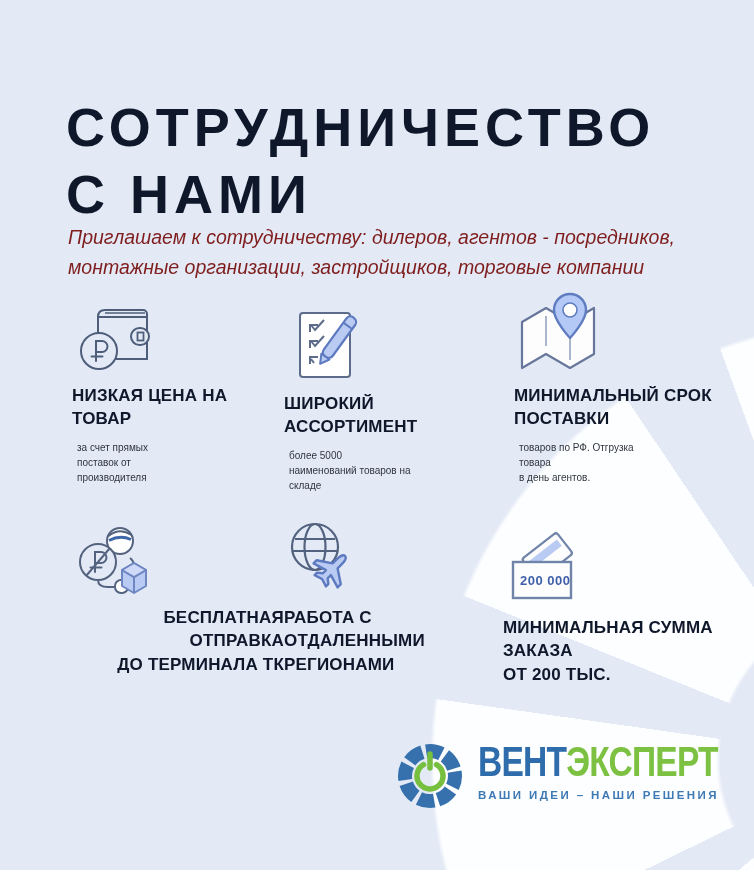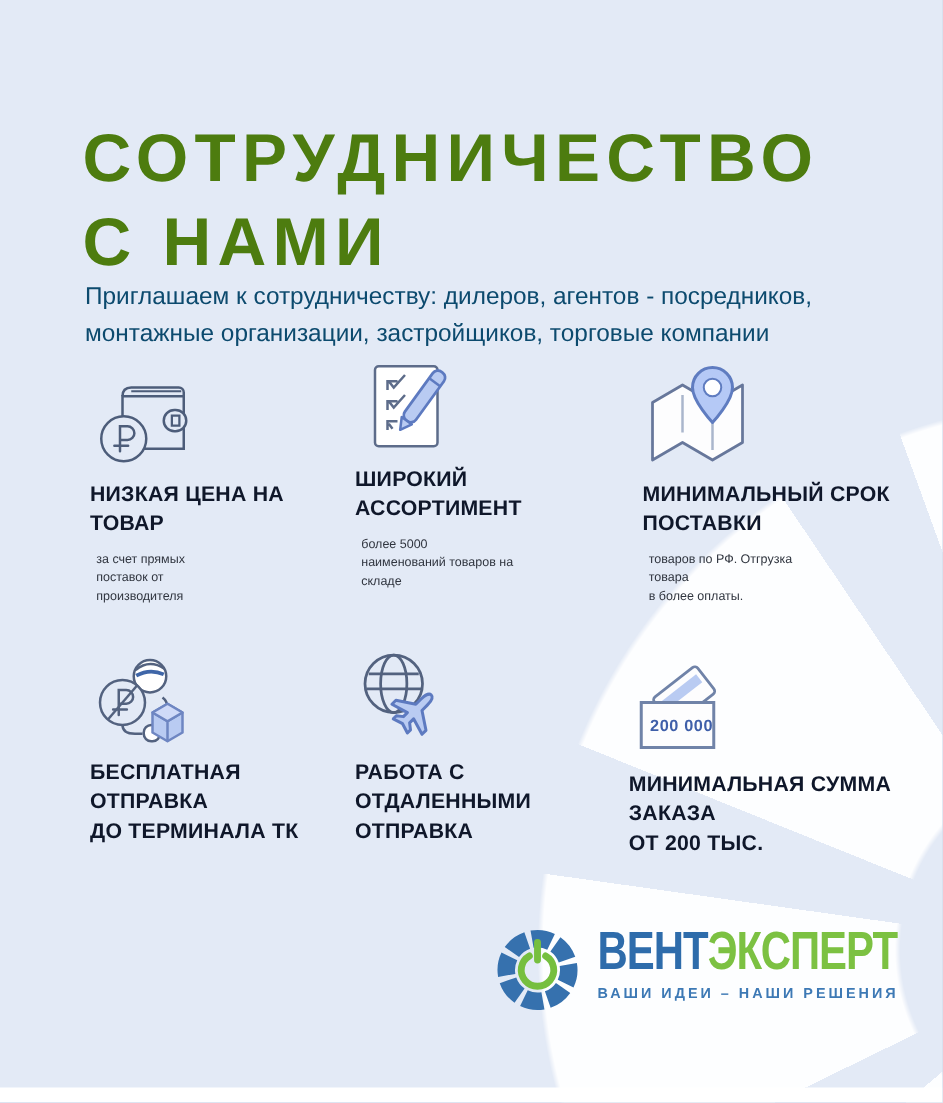--- a/index.html
+++ b/index.html
@@ -16,32 +16,32 @@
     -webkit-mask:radial-gradient(circle closest-side, transparent 0 34%, #000 35% 99%, transparent 100%);
     mask:radial-gradient(circle closest-side, transparent 0 34%, #000 35% 99%, transparent 100%);
     z-index:0;
   }
   .bottom-strip{position:absolute;left:0;bottom:0;width:754px;height:12px;background:#ffffff;z-index:2;}
   .content{position:absolute;inset:0;z-index:1;}
 
   .heading{
     position:absolute;left:66px;top:58px;width:660px;
     font-size:54px;font-weight:800;letter-spacing:5px;line-height:1.24;
-    color:#4d7c0f;white-space:pre-line;
+    color:#0f172a;white-space:pre-line;
   }
   .subtitle{
     position:absolute;left:68px;top:202px;width:640px;
-    font-size:19.5px;line-height:1.55;color:#0c4a6e;white-space:pre-line;
+    font-size:19.5px;line-height:1.55;color:#7f1d1d;white-space:pre-line;font-style:italic;
   }
 
   .feature{position:absolute;}
   .f1{left:72px;  top:296px;width:202px;}
-  .f2{left:284px; top:284px;width:214px;}
+  .f2{left:284px; top:304px;width:214px;}
   .f3{left:503px; top:290px;width:228px;margin-left:11px;}
-  .f4{left:72px;  top:518px;width:212px;}
+  .f4{left:72px;  top:518px;width:212px;text-align:right;}
   .f5{left:284px; top:518px;width:212px;}
   .f6{left:503px; top:528px;width:238px;}
   .f-icon{height:82px;margin-bottom:6px;}
   .f3 .f-icon{height:88px;}
   .f-title{
     font-size:17px;font-weight:600;line-height:1.38;color:#0f172a;
     white-space:pre-line;letter-spacing:.2px;
   }
   .f-desc{
     margin-top:9px;padding-left:5px;
@@ -122,21 +122,21 @@
           <path d="M32,26 V56" stroke="#aab6cc" stroke-width="2"></path>
           <path d="M56,40 V70" stroke="#aab6cc" stroke-width="2"></path>
           <path d="M56,4 a16,16 0 0 1 16,16 c0,11 -16,28 -16,28 s-16,-17 -16,-28 a16,16 0 0 1 16,-16 z" fill="#b5c9f6" stroke="#5f7cc0" stroke-width="2.4" stroke-linejoin="round"></path>
           <circle cx="56" cy="20" r="7" fill="#ffffff" stroke="#5f7cc0" stroke-width="1.6"></circle>
         </svg>
       </div>
       <div class="f-title">МИНИМАЛЬНЫЙ СРОК
 ПОСТАВКИ</div>
       <div class="f-desc">товаров по РФ. Отгрузка
 товара
-в более оплаты.</div>
+в день агентов.</div>
     </div>
 
     <div class="feature f4">
       <div class="f-icon">
         <svg width="82" height="82" viewBox="0 0 82 82" fill="none">
           <circle cx="48" cy="23" r="13" fill="#ffffff" stroke="#53627f" stroke-width="2"></circle>
           <path d="M36.5,18 q11,-9 23,-1" stroke="#53627f" stroke-width="2" fill="none"></path>
           <path d="M37,22.5 q11,-6 22,-1" stroke="#3f66a8" stroke-width="3" fill="none"></path>
           <path d="M58,40 q4,3 4,8" stroke="#53627f" stroke-width="2" fill="none"></path>
           <circle cx="26" cy="44" r="18" fill="#e3eaf6" stroke="#53627f" stroke-width="2"></circle>
@@ -160,21 +160,21 @@
           <circle cx="31" cy="29" r="23" stroke="#53627f" stroke-width="2.2" fill="none"></circle>
           <ellipse cx="31" cy="29" rx="10.5" ry="23" stroke="#53627f" stroke-width="2.2" fill="none"></ellipse>
           <path d="M11,21 H51 M9,33 H53" stroke="#53627f" stroke-width="2.2"></path>
           <g transform="translate(49,50) rotate(45)">
             <path d="M0,-17 C2.5,-17 3.5,-13 3.5,-9 L3.5,-3 L17,6 L17,10.5 L3.5,6.5 L3.5,11 L8,14.5 L8,18 L0,15.5 L-8,18 L-8,14.5 L-3.5,11 L-3.5,6.5 L-17,10.5 L-17,6 L-3.5,-3 L-3.5,-9 C-3.5,-13 -2.5,-17 0,-17 Z" fill="#b9cbf2" stroke="#5d7ac0" stroke-width="2.4" stroke-linejoin="round"></path>
           </g>
         </svg>
       </div>
       <div class="f-title">РАБОТА С
 ОТДАЛЕННЫМИ
-ОТПРАВКА</div>
+РЕГИОНАМИ</div>
     </div>
 
     <div class="feature f6">
       <div class="f-icon">
         <svg width="82" height="82" viewBox="0 0 82 82" fill="none">
           <g transform="rotate(-38 44 28)">
             <rect x="22" y="15" width="44" height="27" rx="3" fill="#fdfdfe" stroke="#7083a8" stroke-width="2.2"></rect>
             <rect x="26" y="21" width="36" height="8" fill="#b9cbf2"></rect>
           </g>
           <rect x="10" y="34" width="58" height="36" fill="#fdfdfe" stroke="#7083a8" stroke-width="2.4"></rect>

